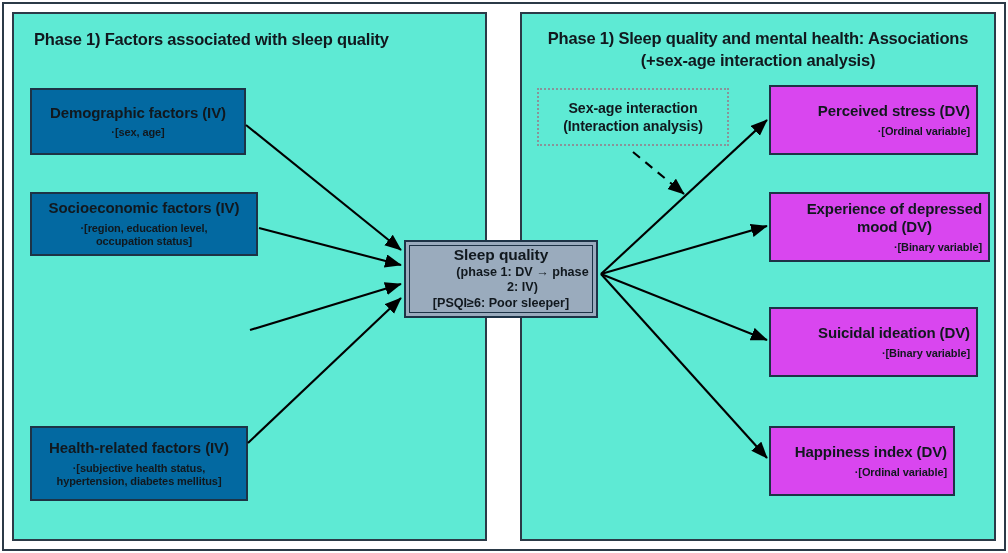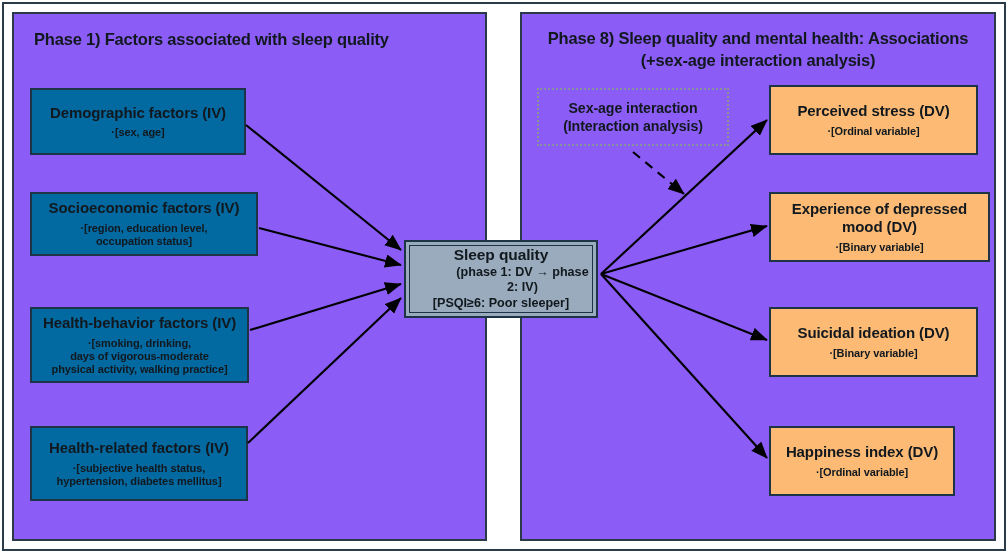--- a/index.html
+++ b/index.html
@@ -20,21 +20,21 @@
   
   #outer-frame {
     position: absolute;
     left: 2px; top: 2px;
     width: 1004px; height: 549px;
     border: 2px solid #2b3a47;
     background: #ffffff;
   }
   .phase-panel {
     position: absolute;
-    background: #8b5cf6;
+    background: #5eead4;
     border: 2px solid #2b3a47;
   }
   #phase1-panel { left: 12px; top: 12px; width: 475px; height: 529px; }
   #phase2-panel { left: 520px; top: 12px; width: 476px; height: 529px; }
 
   .phase-title {
     position: absolute;
     left: 0; right: 0;
     text-align: center;
     font-weight: bold;
@@ -81,22 +81,23 @@
   }
 
   
   .iv-box {
     background: #0369a1;
     border: 2.5px solid #1d3346;
   }
 
   
   .dv-box {
-    background: #fdba74;
+    background: #d946ef;
     border: 2.5px solid #1d3346;
+    align-items: flex-end;
   }
   .dv-box .sub { font-weight: bold; }
 
   
   #sleep-quality {
     left: 404px; top: 240px;
     width: 194px; height: 78px;
     background: #9aabbd;
     border: 2px solid #1d3346;
     padding: 3px;
@@ -140,21 +141,21 @@
 
 <div id="canvas">
 
   <div id="outer-frame"></div>
 
   <div class="phase-panel" id="phase1-panel">
     <div class="phase-title" id="phase1-title">Phase 1) Factors associated with sleep quality</div>
   </div>
 
   <div class="phase-panel" id="phase2-panel">
-    <div class="phase-title" id="phase2-title" style="white-space: pre-line;">Phase 8) Sleep quality and mental health: Associations
+    <div class="phase-title" id="phase2-title" style="white-space: pre-line;">Phase 1) Sleep quality and mental health: Associations
 (+sex-age interaction analysis)</div>
   </div>
 
   <svg id="arrows" viewBox="0 0 1008 553">
     <defs>
       <marker id="ah" markerWidth="9" markerHeight="9" refX="7.6" refY="3.2" orient="auto" markerUnits="strokeWidth">
         <path d="M0,0 L8,3.2 L0,6.4 z" fill="#000000"></path>
       </marker>
       <marker id="ahd" markerWidth="9" markerHeight="9" refX="7.6" refY="3.2" orient="auto" markerUnits="strokeWidth">
         <path d="M0,0 L8,3.2 L0,6.4 z" fill="#000000"></path>
@@ -178,26 +179,20 @@
     <div class="title">Demographic factors (IV)</div>
     <div class="sub">·[sex, age]</div>
   </div>
 
   <div class="node iv-box" style="left:30px; top:192px; width:228px; height:64px;">
     <div class="title">Socioeconomic factors (IV)</div>
     <div class="sub">·[region, education level,
 occupation status]</div>
   </div>
 
-  <div class="node iv-box" style="left:30px; top:307px; width:219px; height:76px;">
-    <div class="title">Health-behavior factors (IV)</div>
-    <div class="sub">·[smoking, drinking,
-days of vigorous-moderate
-physical activity, walking practice]</div>
-  </div>
 
   <div class="node iv-box" style="left:30px; top:426px; width:218px; height:75px;">
     <div class="title">Health-related factors (IV)</div>
     <div class="sub">·[subjective health status,
 hypertension, diabetes mellitus]</div>
   </div>
 
   <div class="node" id="sex-age-box">
     <div class="title">Sex-age interaction</div>
     <div class="title">(Interaction analysis)</div>

